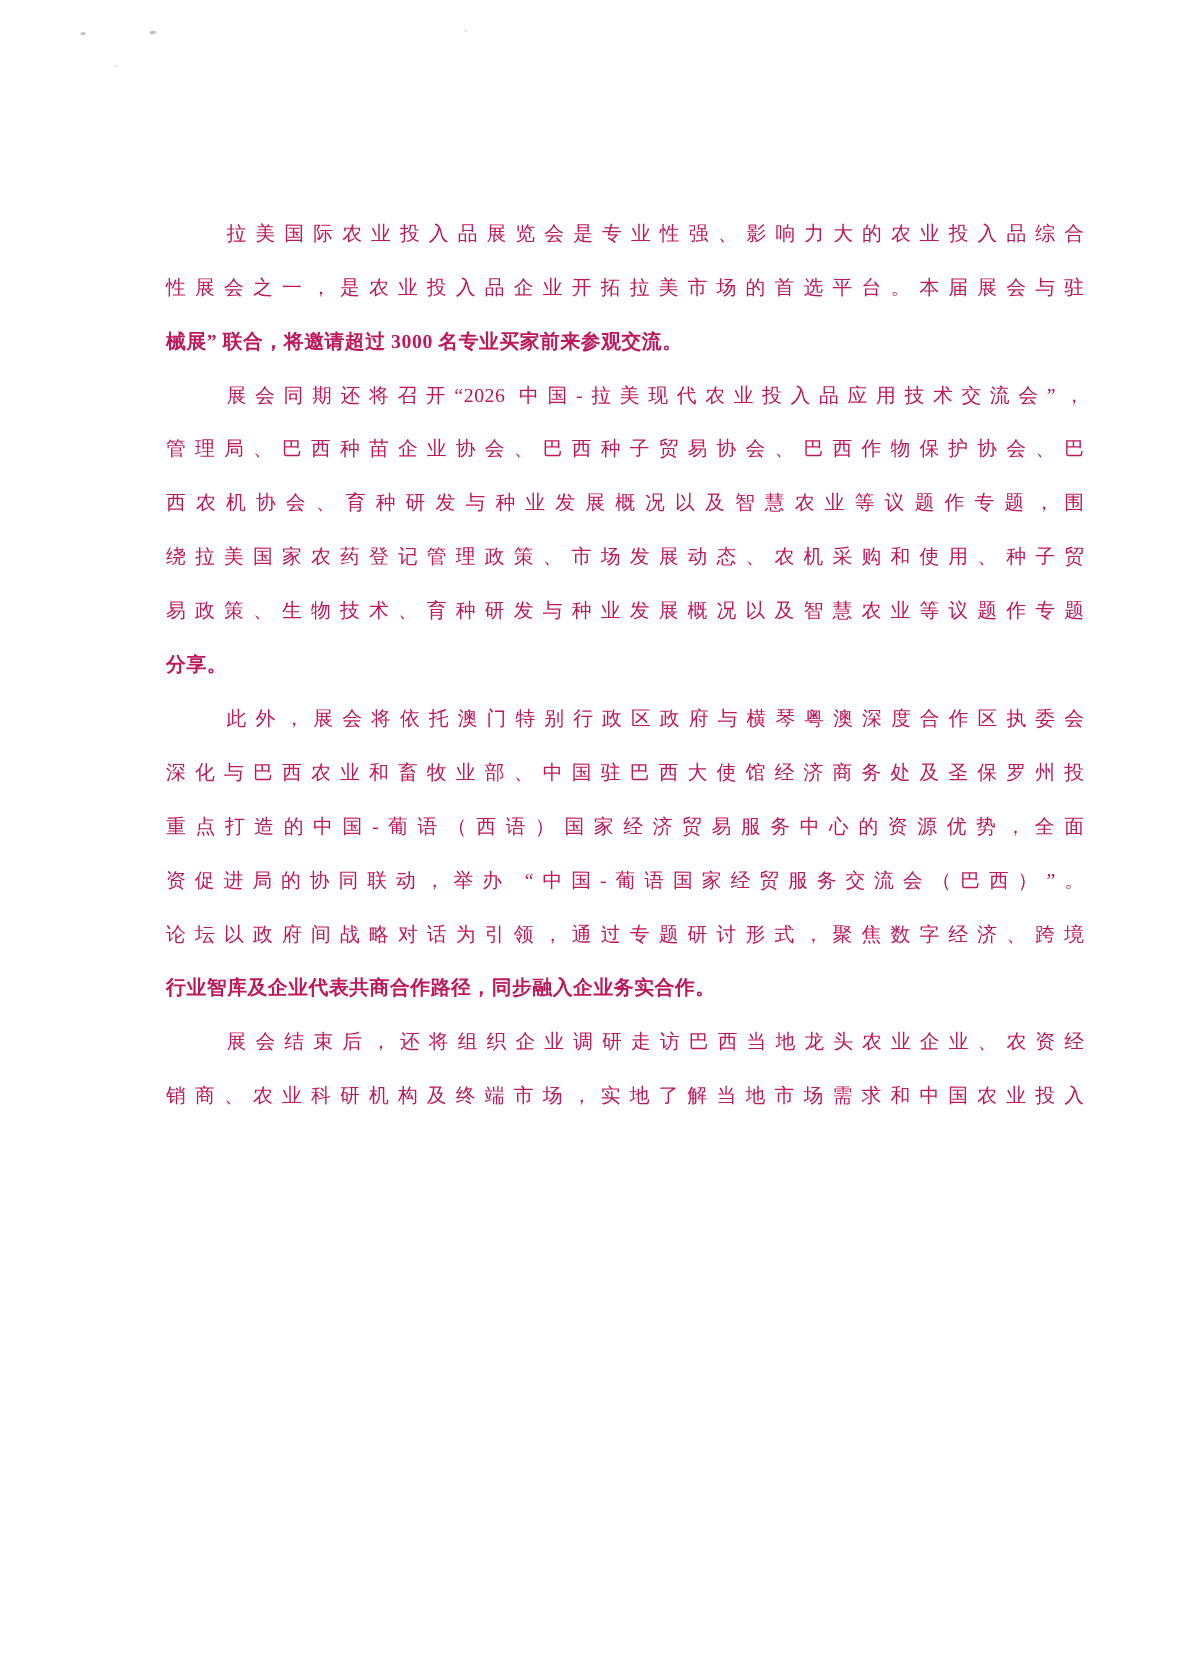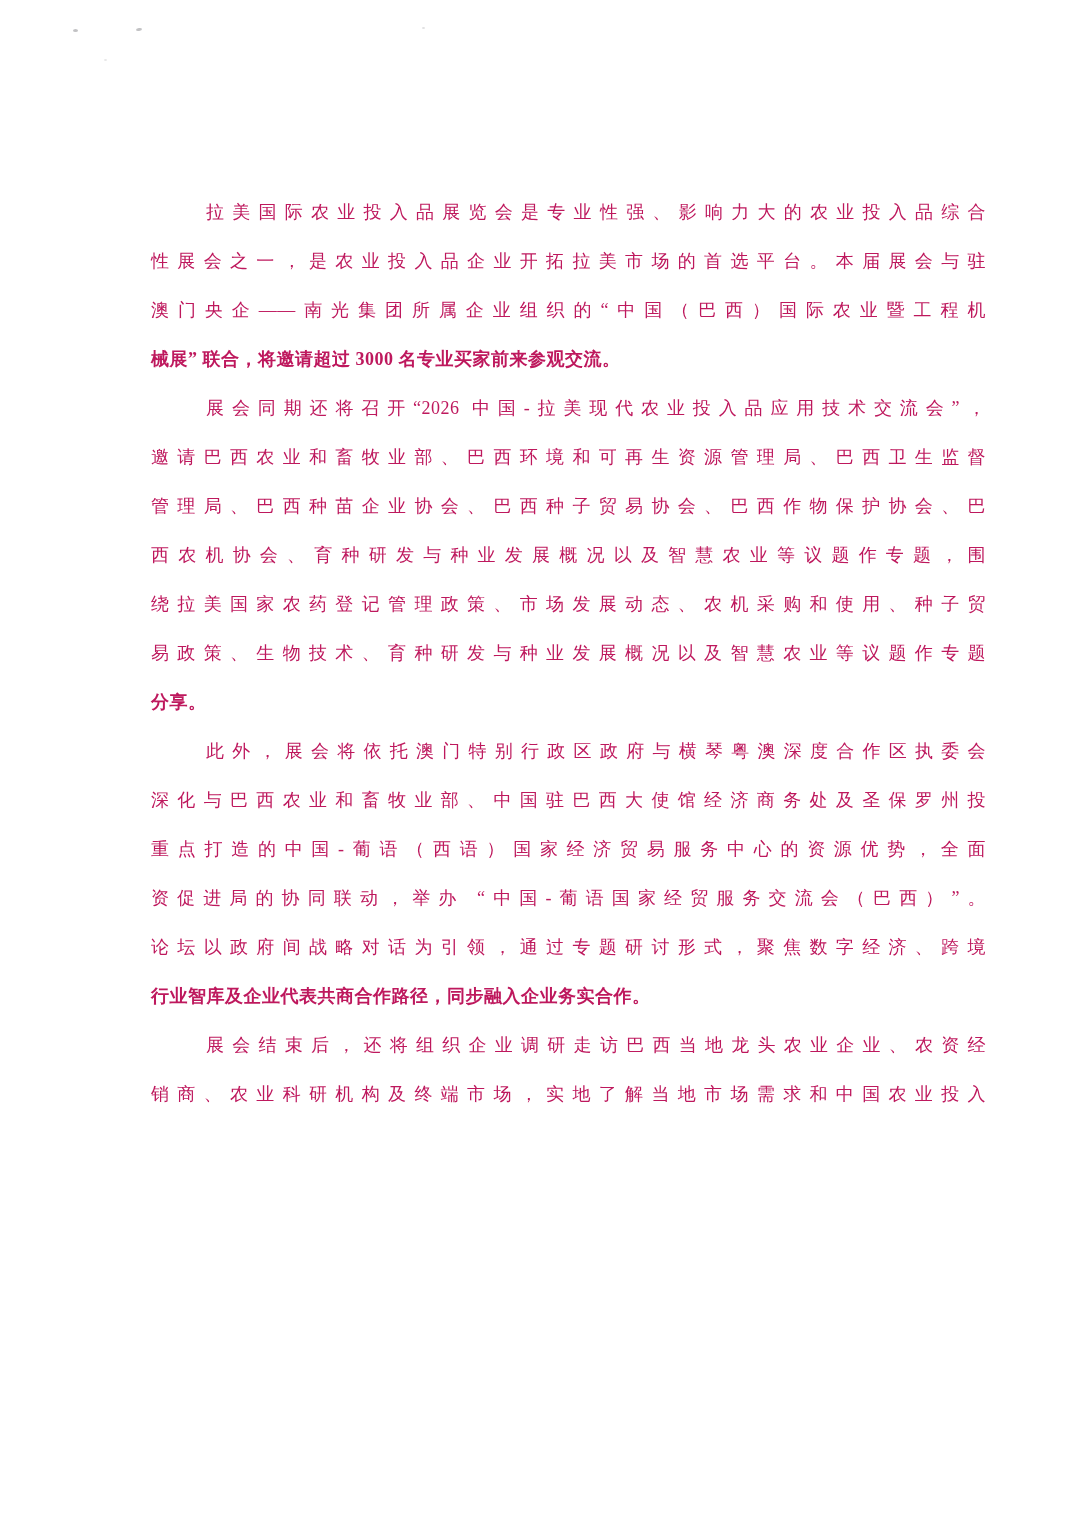--- a/index.html
+++ b/index.html
@@ -52,24 +52,22 @@
 <body>
 
 <div class="page">
   <div class="speck s1"></div>
   <div class="speck s2"></div>
   <div class="speck s3"></div>
   <div class="speck s4"></div>
   <div class="textblock">
       <div class="line indent">拉美国际农业投入品展览会是专业性强、影响力大的农业投入品综合</div>
       <div class="line">性展会之一，是农业投入品企业开拓拉美市场的首选平台。本届展会与驻</div>
-      <div class="line">澳门央企——南光集团所属企业组织的“中国（巴西）国际农业暨工程机</div>
       <div class="line end">械展” 联合，将邀请超过 3000 名专业买家前来参观交流。</div>
       <div class="line indent">展会同期还将召开“2026 中国-拉美现代农业投入品应用技术交流会”，</div>
-      <div class="line">邀请巴西农业和畜牧业部、巴西环境和可再生资源管理局、巴西卫生监督</div>
       <div class="line">管理局、巴西种苗企业协会、巴西种子贸易协会、巴西作物保护协会、巴</div>
       <div class="line">西农机协会、育种研发与种业发展概况以及智慧农业等议题作专题，围</div>
       <div class="line">绕拉美国家农药登记管理政策、市场发展动态、农机采购和使用、种子贸</div>
       <div class="line">易政策、生物技术、育种研发与种业发展概况以及智慧农业等议题作专题</div>
       <div class="line end">分享。</div>
       <div class="line indent">此外，展会将依托澳门特别行政区政府与横琴粤澳深度合作区执委会</div>
       <div class="line">深化与巴西农业和畜牧业部、中国驻巴西大使馆经济商务处及圣保罗州投</div>
       <div class="line">重点打造的中国-葡语（西语）国家经济贸易服务中心的资源优势，全面</div>
       <div class="line">资促进局的协同联动，举办 “中国-葡语国家经贸服务交流会（巴西）”。</div>
       <div class="line">论坛以政府间战略对话为引领，通过专题研讨形式，聚焦数字经济、跨境</div>

